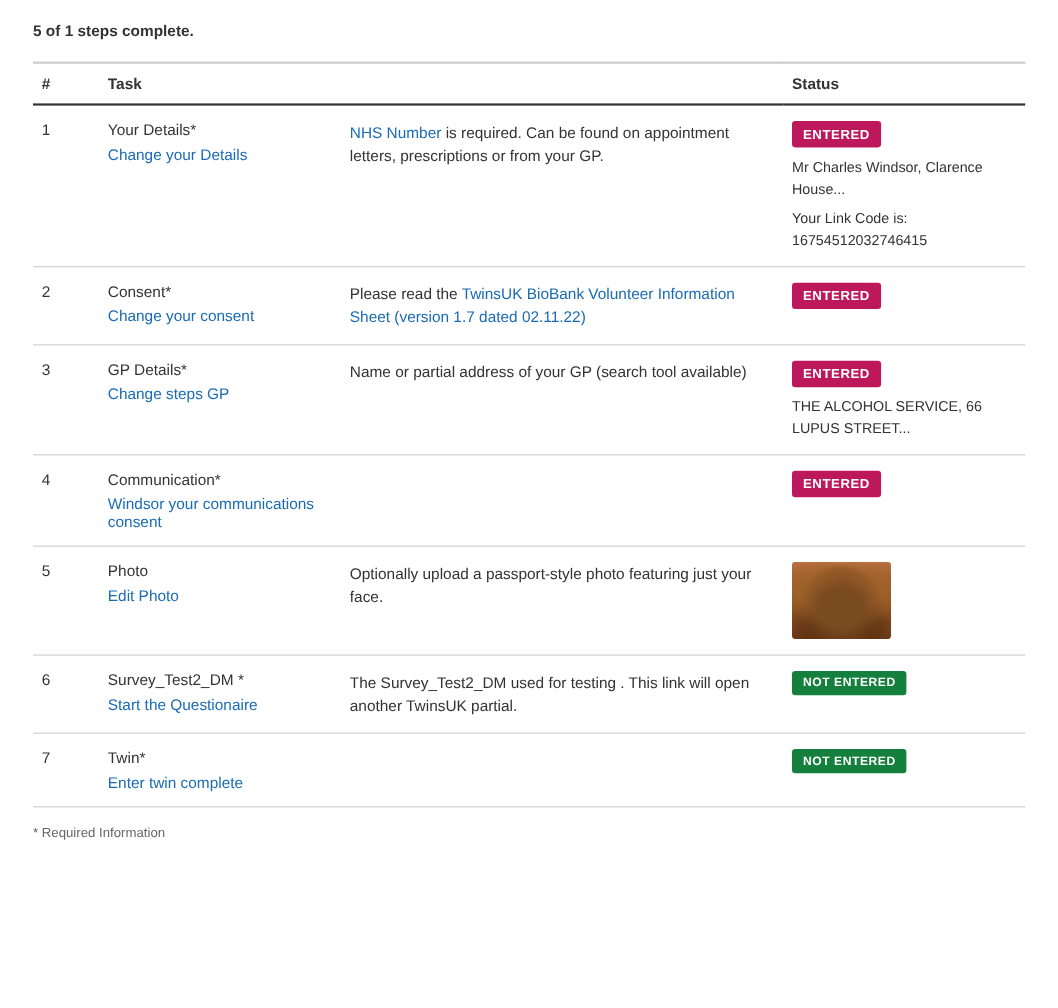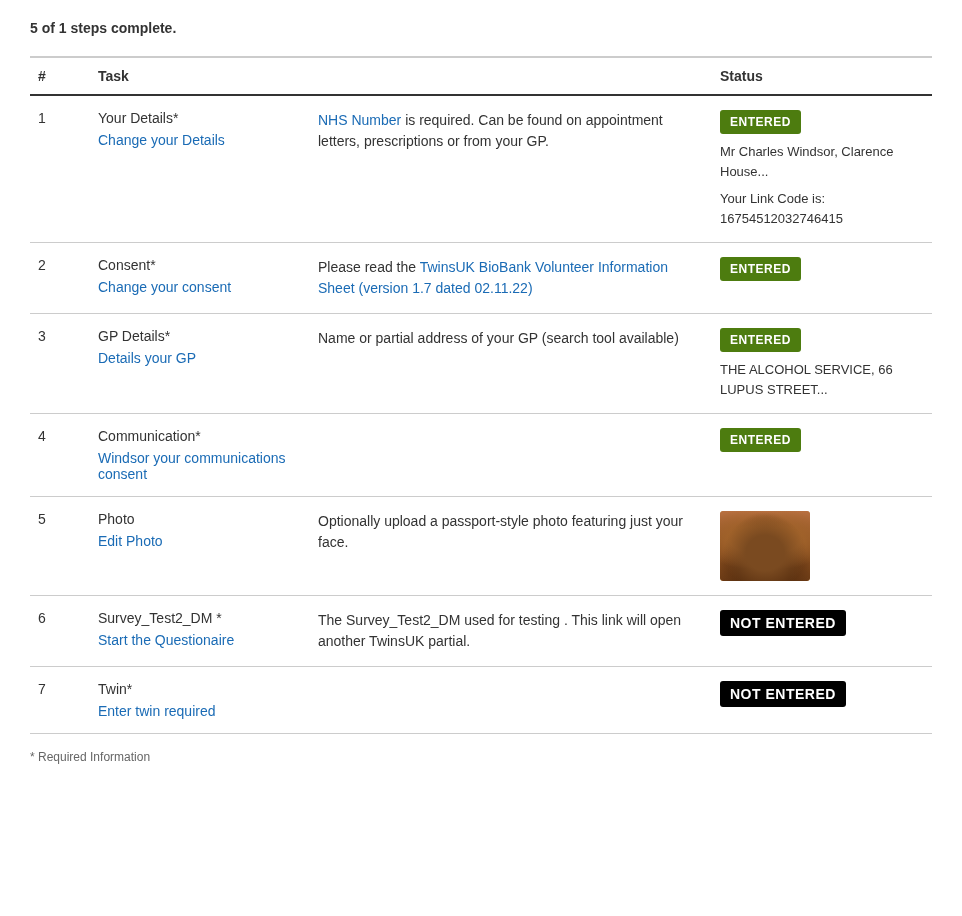--- a/index.html
+++ b/index.html
@@ -59,33 +59,33 @@
       color: #333;
       font-size: 14px;
       line-height: 1.5;
     }
     .desc-link {
       color: #1a6bb5;
       text-decoration: none;
     }
     .status-badge-entered {
       display: inline-block;
-      background-color: #4d7c0f;
+      background-color: #be185d;
       color: #fff;
       font-size: 12px;
       font-weight: bold;
       padding: 5px 10px;
       border-radius: 3px;
       letter-spacing: 0.5px;
     }
     .status-badge-not-entered {
       display: inline-block;
-      background-color: #000000;
+      background-color: #15803d;
       color: #fff;
-      font-size: 14px;
+      font-size: 11px;
       font-weight: bold;
       padding: 5px 10px;
       border-radius: 3px;
       letter-spacing: 0.5px;
     }
     .status-detail {
       margin-top: 8px;
       font-size: 13px;
       color: #333;
       line-height: 1.5;
@@ -145,21 +145,21 @@
           <div class="task-title">Consent*</div>
           <a class="task-link" href="#">Change your consent</a>
         </td>
         <td><span class="desc-text">Please read the <a class="desc-link" href="#">TwinsUK BioBank Volunteer Information Sheet (version 1.7 dated 02.11.22)</a></span></td>
         <td><span class="status-badge-entered">ENTERED</span></td>
       </tr>
       <tr>
         <td class="col-num">3</td>
         <td>
           <div class="task-title">GP Details*</div>
-          <a class="task-link" href="#">Details your GP</a>
+          <a class="task-link" href="#">Change steps GP</a>
         </td>
         <td><span class="desc-text">Name or partial address of your GP (search tool available)</span></td>
         <td><span class="status-badge-entered">ENTERED</span><div class="status-detail">THE ALCOHOL SERVICE, 66 LUPUS STREET...</div></td>
       </tr>
       <tr>
         <td class="col-num">4</td>
         <td>
           <div class="task-title">Communication*</div>
           <a class="task-link" href="#">Windsor your communications consent</a>
         </td>
@@ -185,21 +185,21 @@
           <div class="task-title">Survey_Test2_DM *</div>
           <a class="task-link" href="#">Start the Questionaire</a>
         </td>
         <td><span class="desc-text">The Survey_Test2_DM used for testing . This link will open another TwinsUK partial.</span></td>
         <td><span class="status-badge-not-entered">NOT ENTERED</span></td>
       </tr>
       <tr>
         <td class="col-num">7</td>
         <td>
           <div class="task-title">Twin*</div>
-          <a class="task-link" href="#">Enter twin required</a>
+          <a class="task-link" href="#">Enter twin complete</a>
         </td>
         <td></td>
         <td><span class="status-badge-not-entered">NOT ENTERED</span></td>
       </tr>
     </tbody>
 </table>
 
 <p class="footnote">* Required Information</p>
 
 </body></html>

